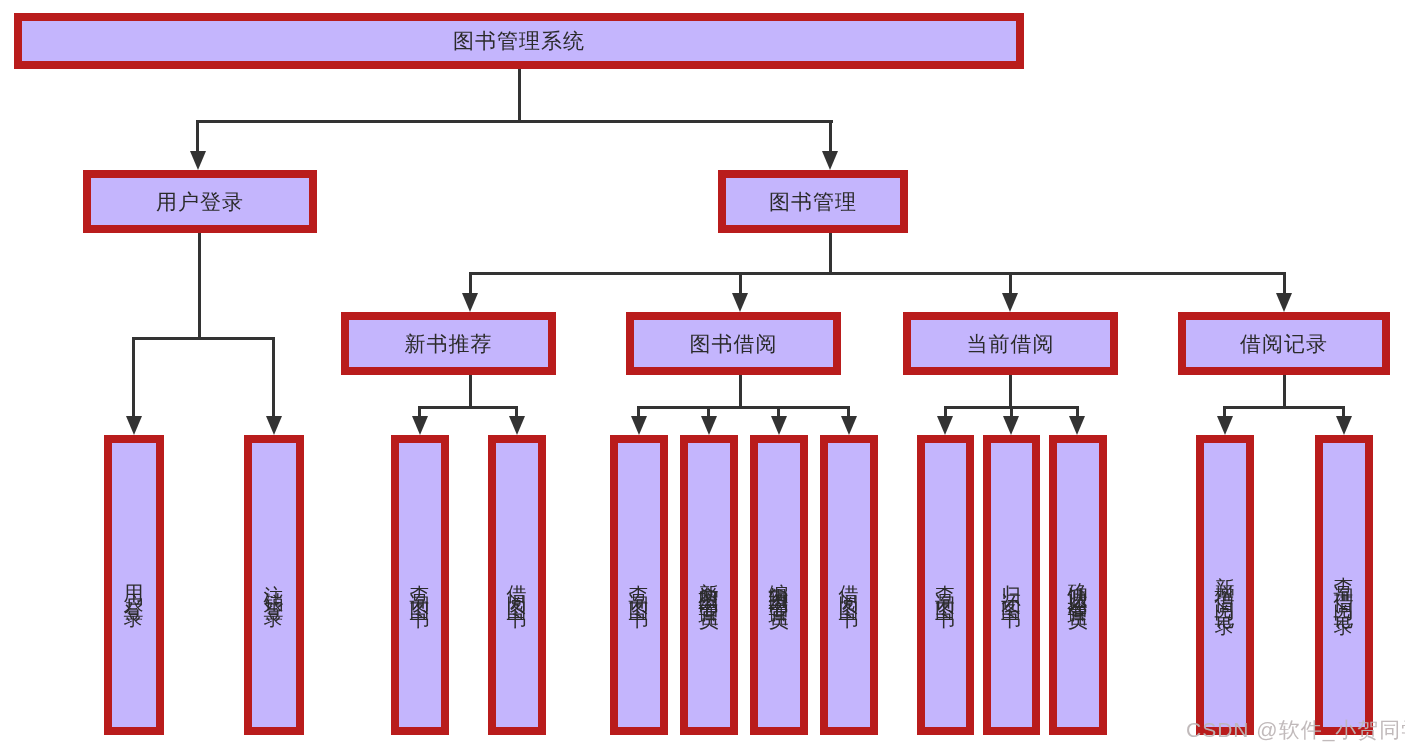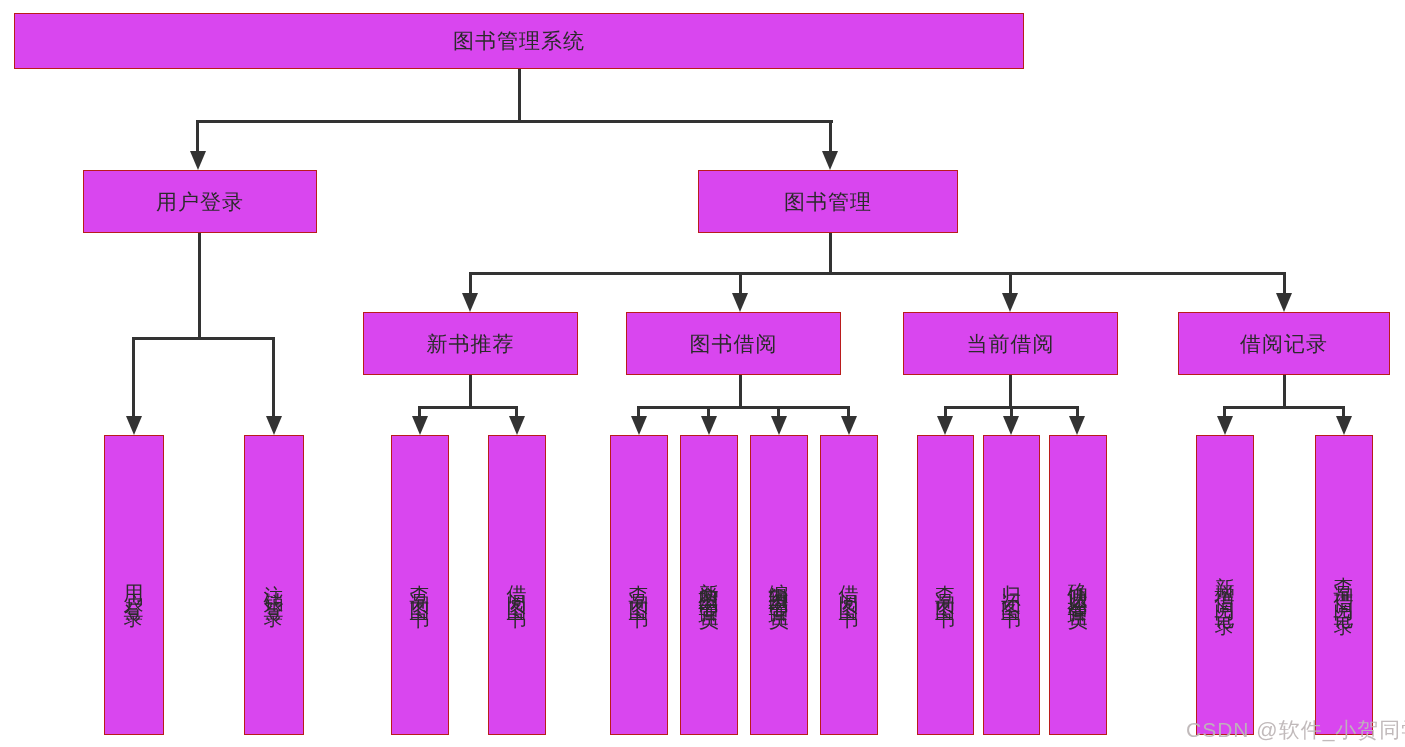--- a/index.html
+++ b/index.html
@@ -1,21 +1,21 @@
 <!DOCTYPE html>
 <html><head>
 <meta charset="utf-8">
 <style>
   html,body{margin:0;padding:0;background:#ffffff;}
   #canvas{
     position:relative;width:1405px;height:747px;background:#ffffff;overflow:hidden;
     font-family:"Liberation Sans",sans-serif;color:#2b2b2b;
   }
   .box{
-    position:absolute;box-sizing:border-box;border:1px solid #b91c1c;background:#d946ef;
+    position:absolute;box-sizing:border-box;border:8px solid #b91c1c;background:#c4b5fd;
     display:flex;align-items:center;justify-content:center;
     font-size:21px;letter-spacing:1px;white-space:nowrap;
   }
   .vbox{
     writing-mode:vertical-rl;text-orientation:mixed;
     font-size:20px;letter-spacing:8px;white-space:normal;
     line-height:1;
   }
   .h{position:absolute;height:3px;background:#333333;}
   .v{position:absolute;width:3px;background:#333333;}
@@ -41,21 +41,21 @@
   <div class="v" style="left:518px;top:69px;height:51px;"></div>
   <div class="h" style="left:196px;top:120px;width:637px;"></div>
   <div class="v" style="left:196px;top:120px;height:33px;"></div>
   <div class="arr" style="left:190px;top:151px;"></div>
   <div class="v" style="left:829px;top:120px;height:33px;"></div>
   <div class="arr" style="left:822px;top:151px;"></div>
 
   <div class="box" style="left:83px;top:170px;width:234px;height:63px;">
     <span>用户登录</span>
   </div>
-  <div class="box" style="left:698px;top:170px;width:260px;height:63px;">
+  <div class="box" style="left:718px;top:170px;width:190px;height:63px;">
     <span>图书管理</span>
   </div>
 
   <div class="v" style="left:198px;top:233px;height:104px;"></div>
   <div class="h" style="left:132px;top:337px;width:143px;"></div>
   <div class="v" style="left:132px;top:337px;height:81px;"></div>
   <div class="arr" style="left:126px;top:416px;"></div>
   <div class="v" style="left:272px;top:337px;height:81px;"></div>
   <div class="arr" style="left:266px;top:416px;"></div>
 
@@ -63,21 +63,21 @@
   <div class="h" style="left:469px;top:272px;width:817px;"></div>
   <div class="v" style="left:469px;top:272px;height:23px;"></div>
   <div class="arr" style="left:462px;top:293px;"></div>
   <div class="v" style="left:739px;top:272px;height:23px;"></div>
   <div class="arr" style="left:732px;top:293px;"></div>
   <div class="v" style="left:1009px;top:272px;height:23px;"></div>
   <div class="arr" style="left:1002px;top:293px;"></div>
   <div class="v" style="left:1283px;top:272px;height:23px;"></div>
   <div class="arr" style="left:1276px;top:293px;"></div>
 
-  <div class="box" style="left:363px;top:312px;width:215px;height:63px;">
+  <div class="box" style="left:341px;top:312px;width:215px;height:63px;">
     <span>新书推荐</span>
   </div>
   <div class="box" style="left:626px;top:312px;width:215px;height:63px;">
     <span>图书借阅</span>
   </div>
   <div class="box" style="left:903px;top:312px;width:215px;height:63px;text-align:center;">
     <span>当前借阅</span>
   </div>
   <div class="box" style="left:1178px;top:312px;width:212px;height:63px;">
     <span>借阅记录</span>

